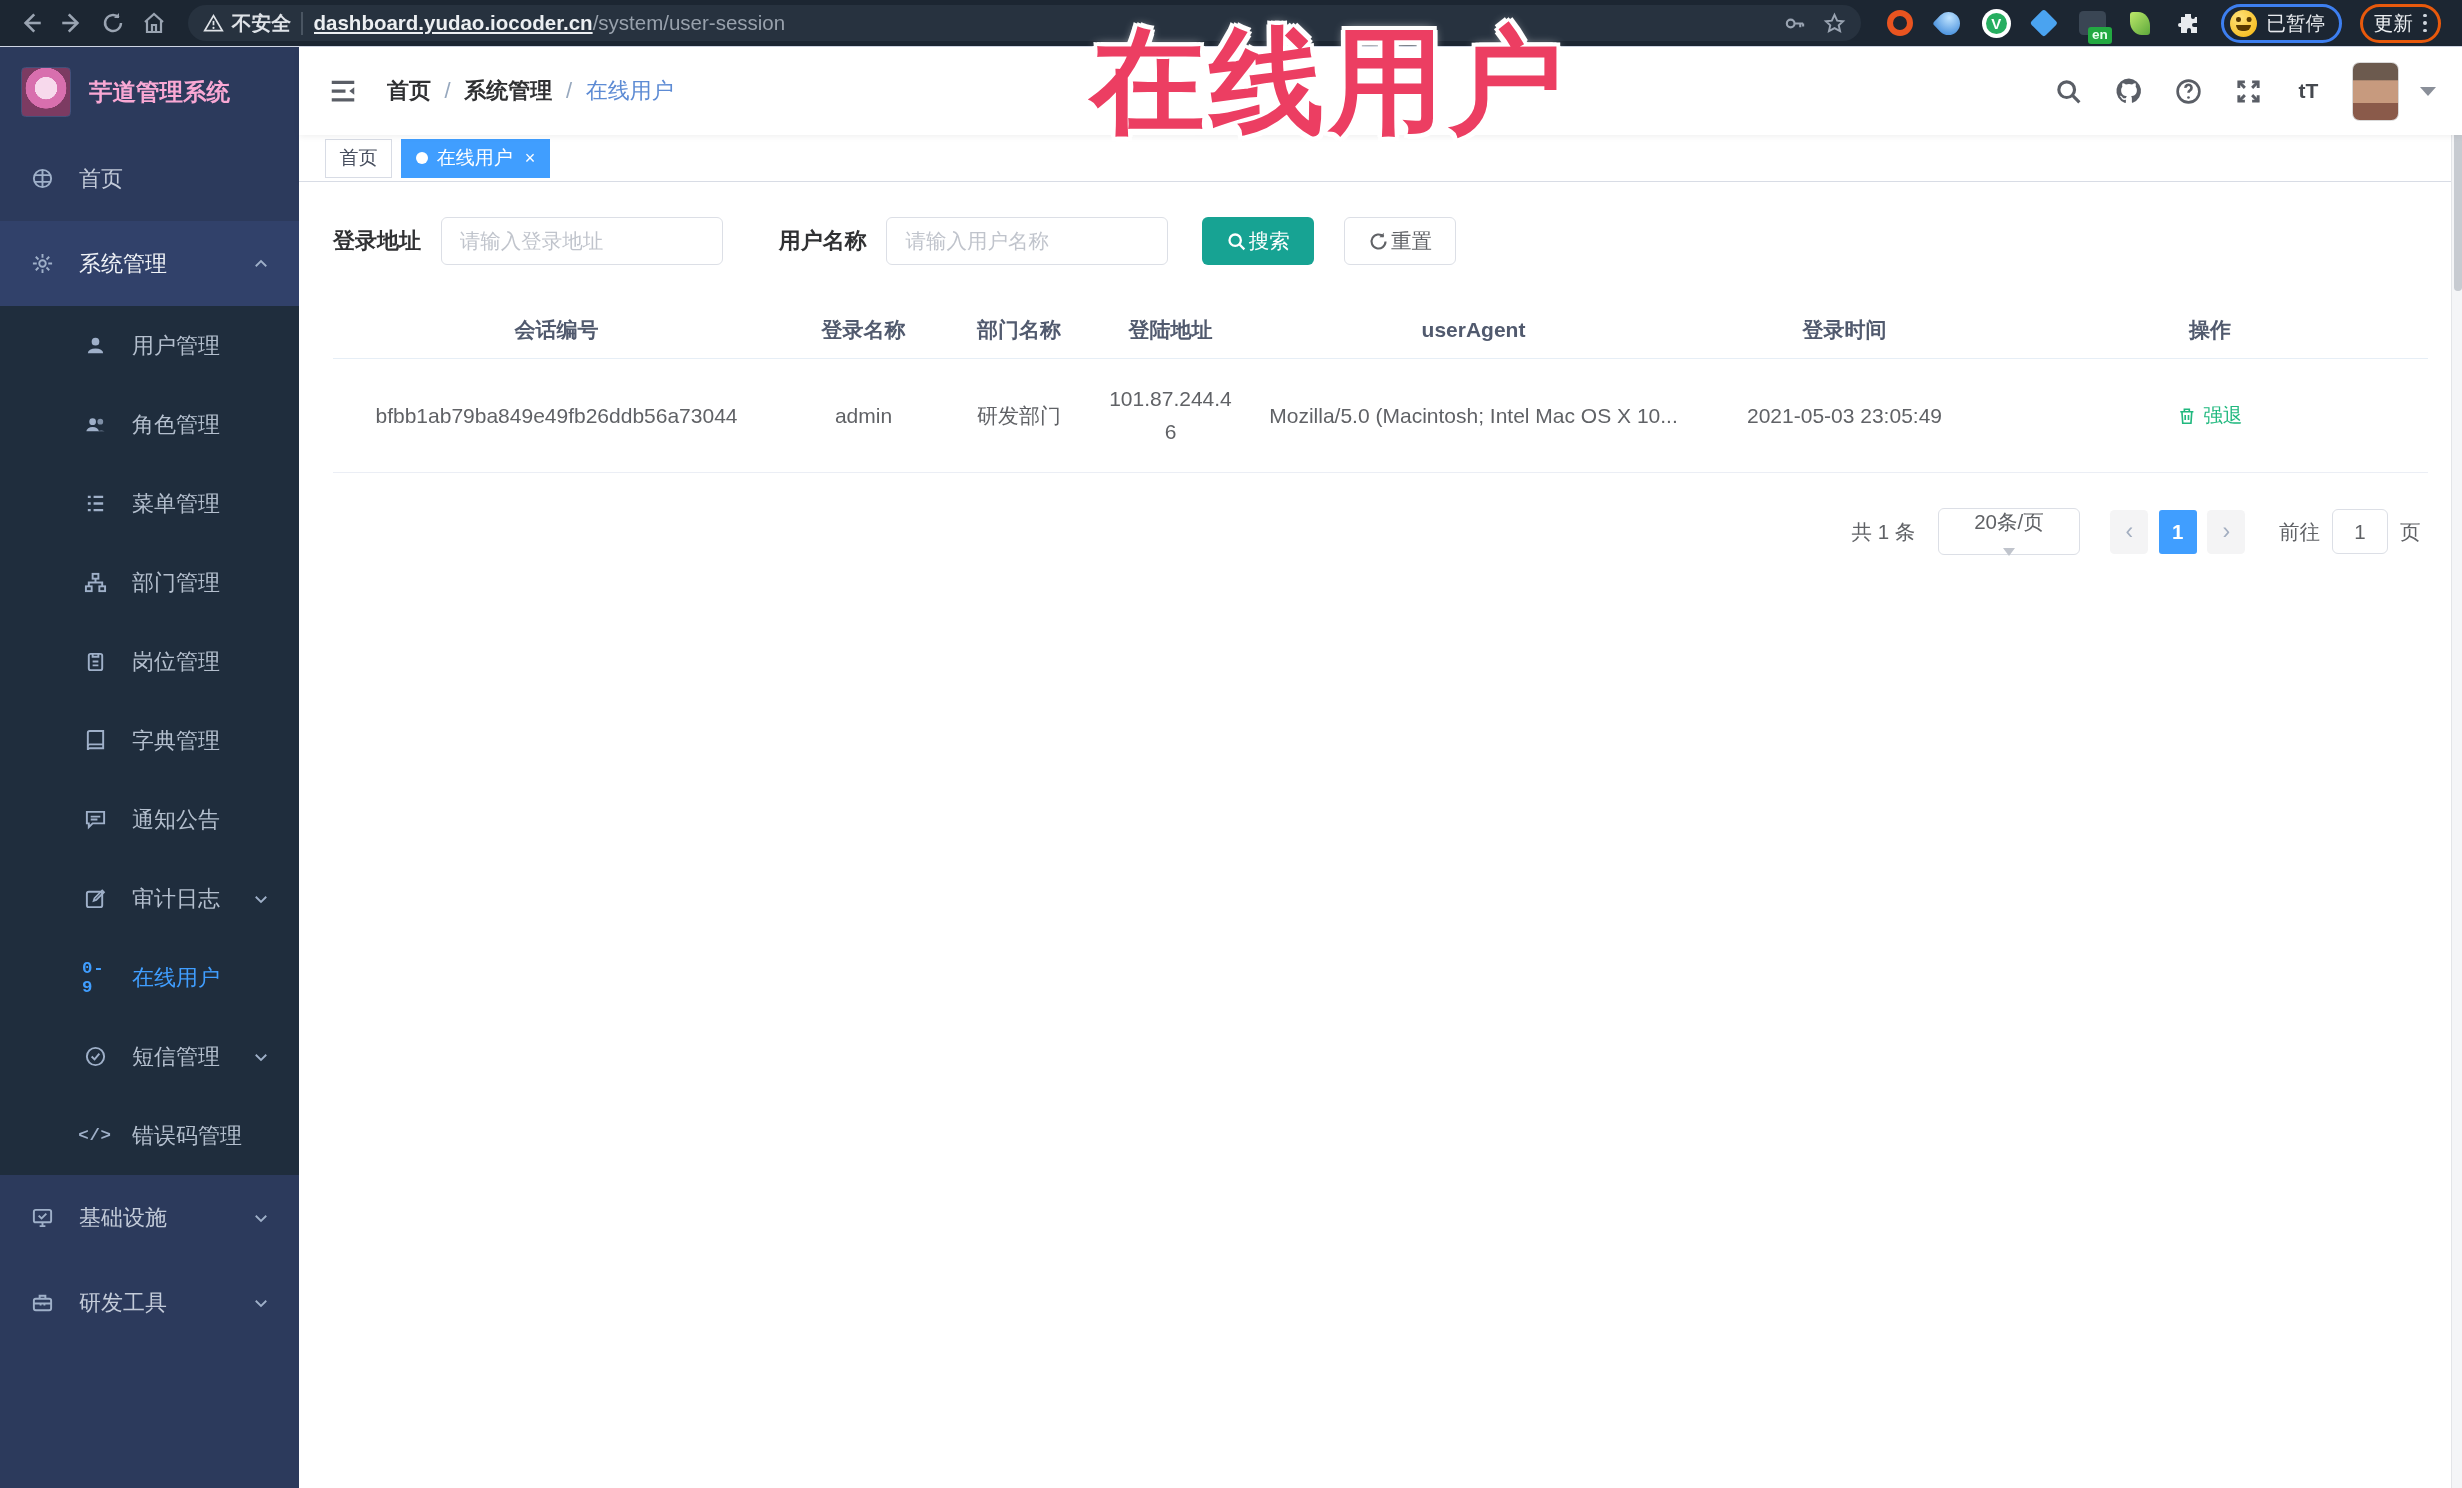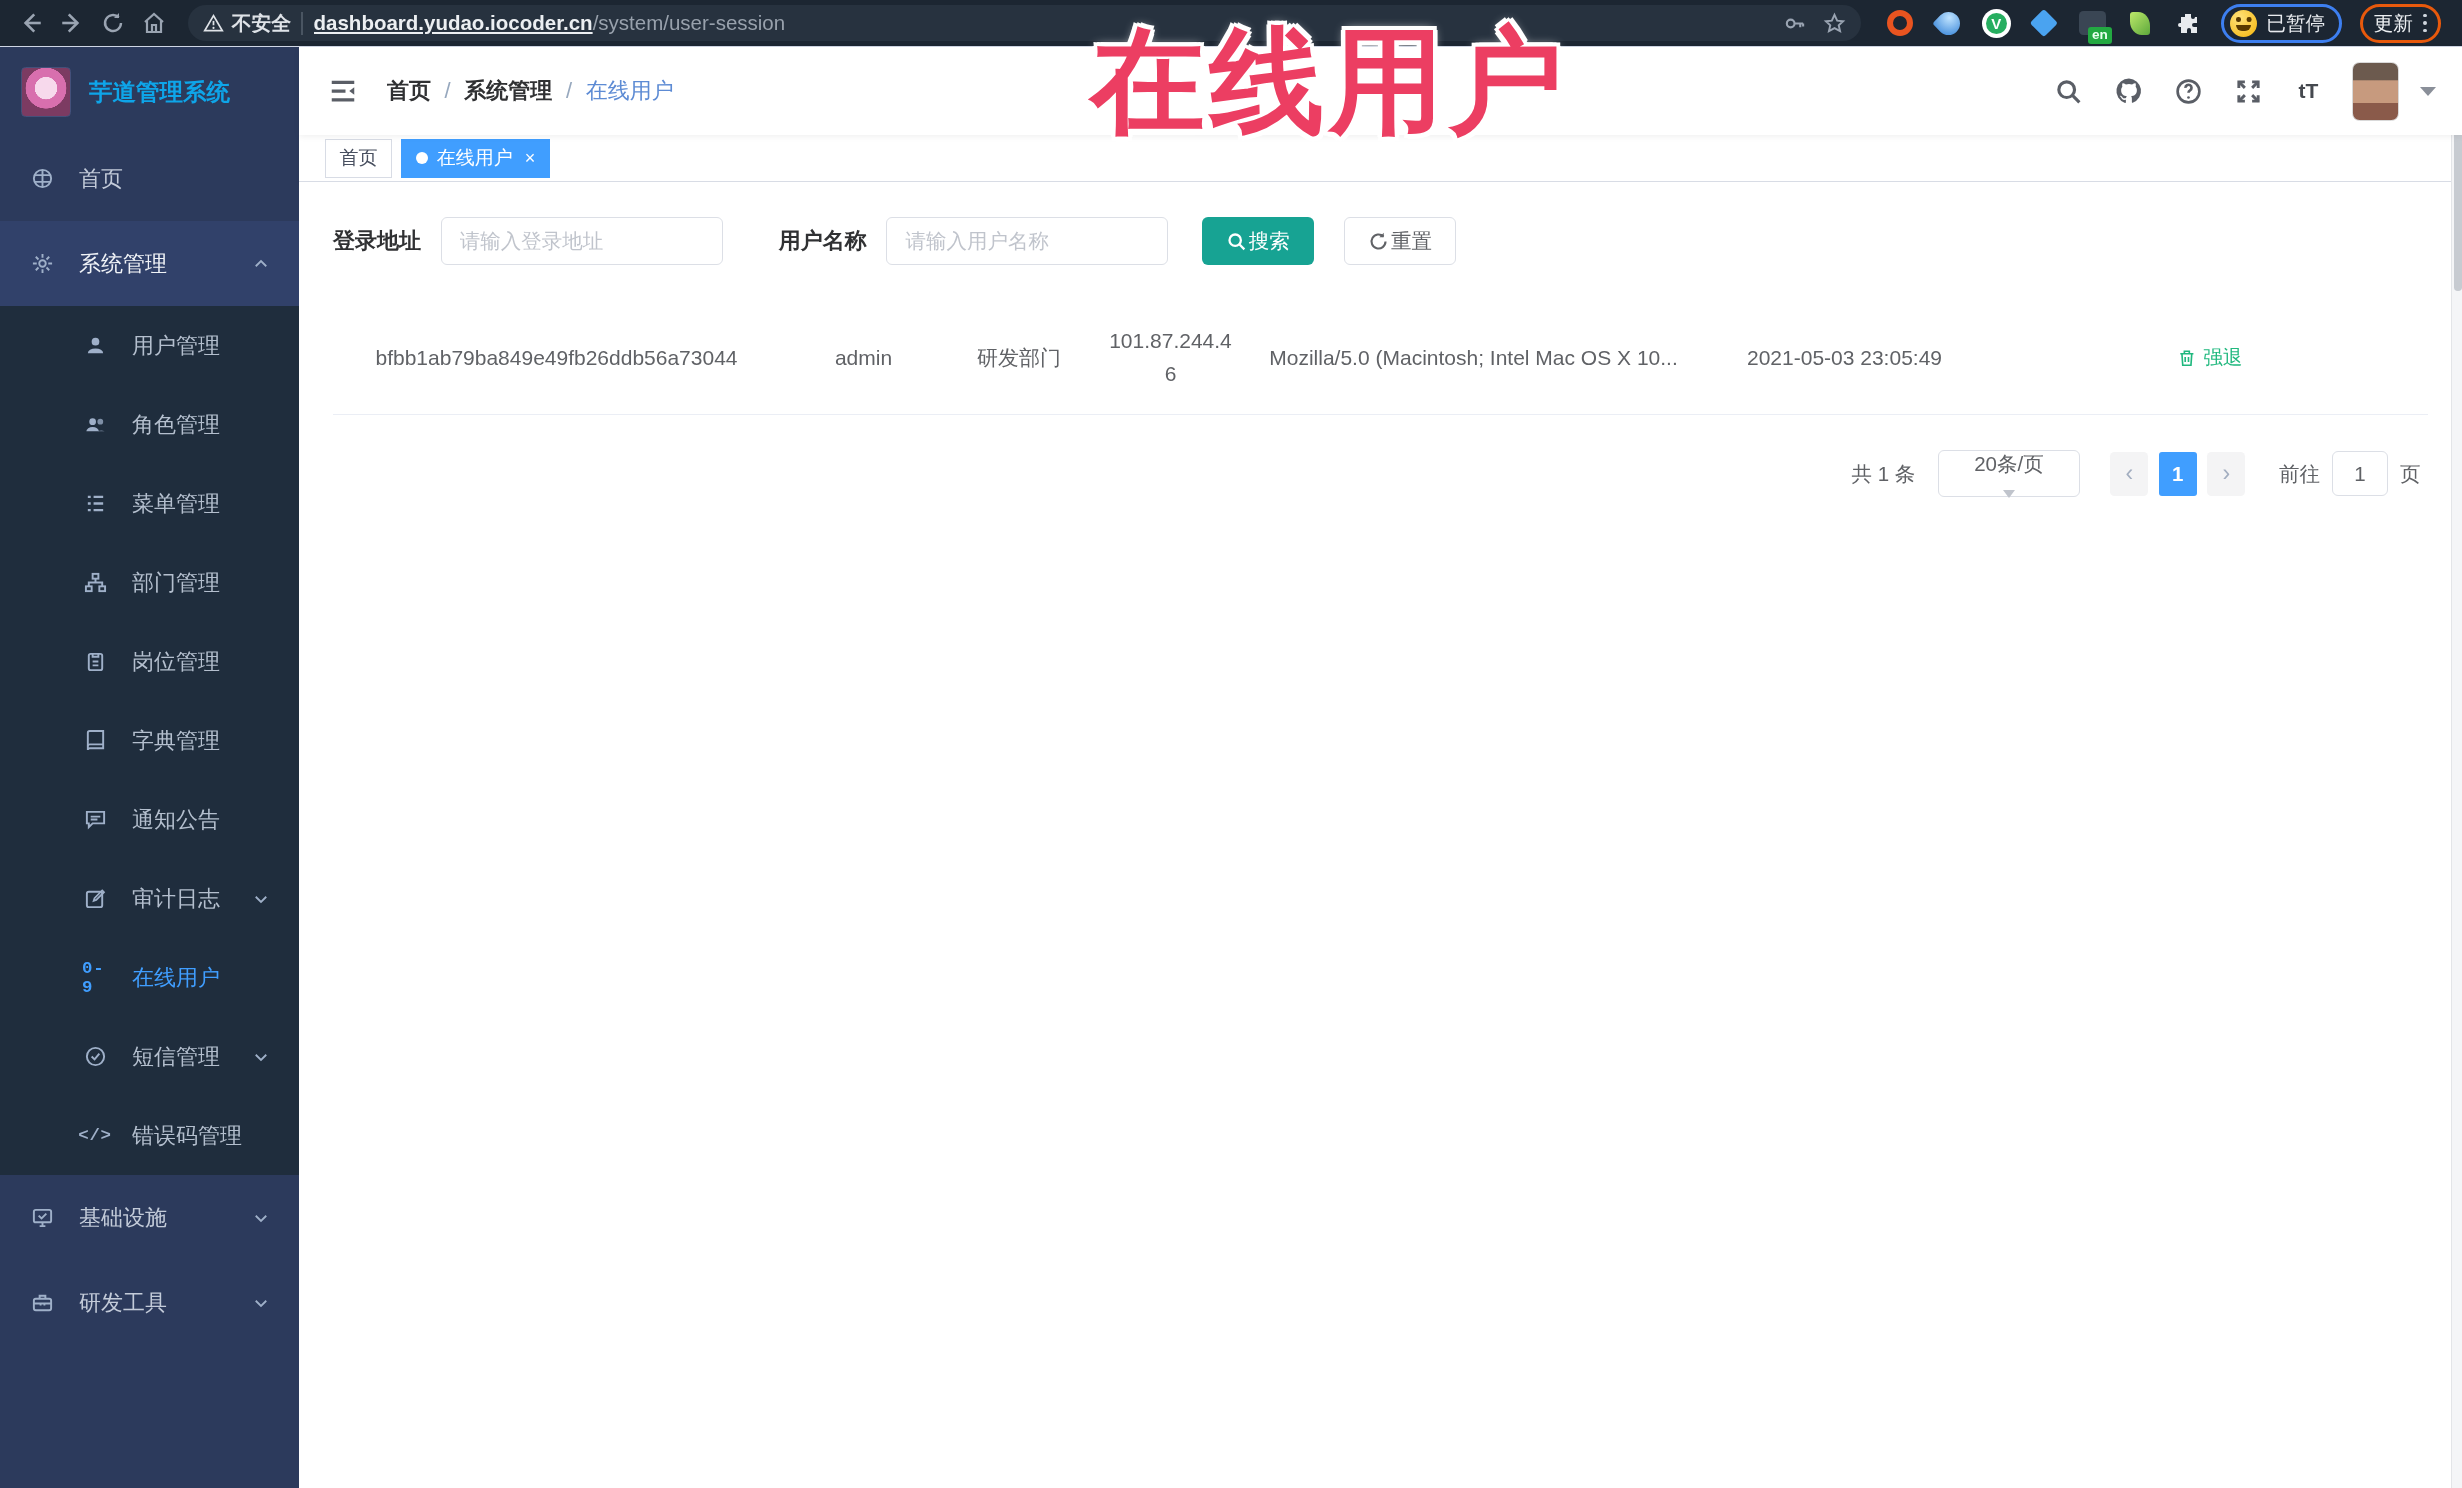--- a/index.html
+++ b/index.html
@@ -33,21 +33,21 @@
   .emoji-face:after { content:""; position:absolute; left:6px; top:15px; width:15px; height:6.8px; border-radius:0 0 15px 15px; background:#5a3a00;}
   .update-group { display:flex; align-items:center; gap:10.6px; border:3px solid #e8590c; border-radius:21px; padding:3px 10.6px; color:#eceff2; font-size:19.7px;}
   .dots3 { display:inline-flex; flex-direction:column; gap:3.8px;}
   .dots3 i { width:3.8px; height:3.8px; border-radius:50%; background:#cfd6de;}
 
   
   .app { display:flex; height:1441px; }
   .sidebar { width:299px; background:#2c3a5c; color:#c3cbd9; flex:0 0 auto; display:flex; flex-direction:column;}
   .logo-row { height:89px; display:flex; align-items:center; gap:18px; padding:0 21px; }
   .logo-img { width:50px; height:50px; border-radius:4.5px; background:radial-gradient(circle at 50% 42%,#f7d9ec 0 30%,#d86fae 31% 55%,#7c3b62 56%); border:1.5px solid #44507a;}
-  .logo-title { color:#0ea5e9; font-size:23.5px; font-weight:bold; white-space:nowrap;}
+  .logo-title { color:#f9a8d4; font-size:23.5px; font-weight:bold; white-space:nowrap;}
   .menu-item { height:85px; display:flex; align-items:center; gap:24px; padding:0 29px; font-size:22px; cursor:pointer;}
   .menu-item.sub { height:79px; padding-left:82px; background:#1f2d3d; color:#b4bfce;}
   .menu-item.parent-active { background:#31416a; color:#f0f3f7;}
   .menu-item.active { color:#409EFF; }
   .mi-icon { width:26px; display:flex; align-items:center; justify-content:center; color:#9fb0c9; flex:0 0 auto;}
   .menu-item.active .mi-icon { color:#409EFF; }
   .mi-label { flex:1 1 auto; white-space:nowrap;}
   .mi-arrow { margin-left:auto; color:#9fb0c9; display:flex;}
   .txt-ico { font-size:17.4px; font-weight:bold; letter-spacing:0.8px; font-family:"Liberation Mono","DejaVu Sans Mono",monospace;}
 
@@ -457,20 +457,29 @@
           <button class="btn btn-reset">
             <svg width="21" height="21" viewBox="0 0 24 24" fill="none" stroke="#606266" stroke-width="2.4">
                 <path d="M20 12 a8 8 0 1 1 -2.3-5.6"></path>
                 <path d="M18 2 v5 h-5" fill="#606266" stroke="none"></path>
               </svg>
             <span>重置</span>
           </button>
         </div>
 
         <div class="table">
+          <div class="t-head">
+            <span class="cell c0">会话编号</span>
+            <span class="cell c1">登录名称</span>
+            <span class="cell c2">部门名称</span>
+            <span class="cell c3">登陆地址</span>
+            <span class="cell c4">userAgent</span>
+            <span class="cell c5">登录时间</span>
+            <span class="cell c6">操作</span>
+          </div>
           <div class="t-row">
             <span class="cell c0">bfbb1ab79ba849e49fb26ddb56a73044</span>
             <span class="cell c1">admin</span>
             <span class="cell c2">研发部门</span>
             <span class="cell c3">
                 <span class="ip-wrap">101.87.244.46</span>
               </span>
             <span class="cell c4">Mozilla/5.0 (Macintosh; Intel Mac OS X 10...</span>
             <span class="cell c5">2021-05-03 23:05:49</span>
             <span class="cell c6">

